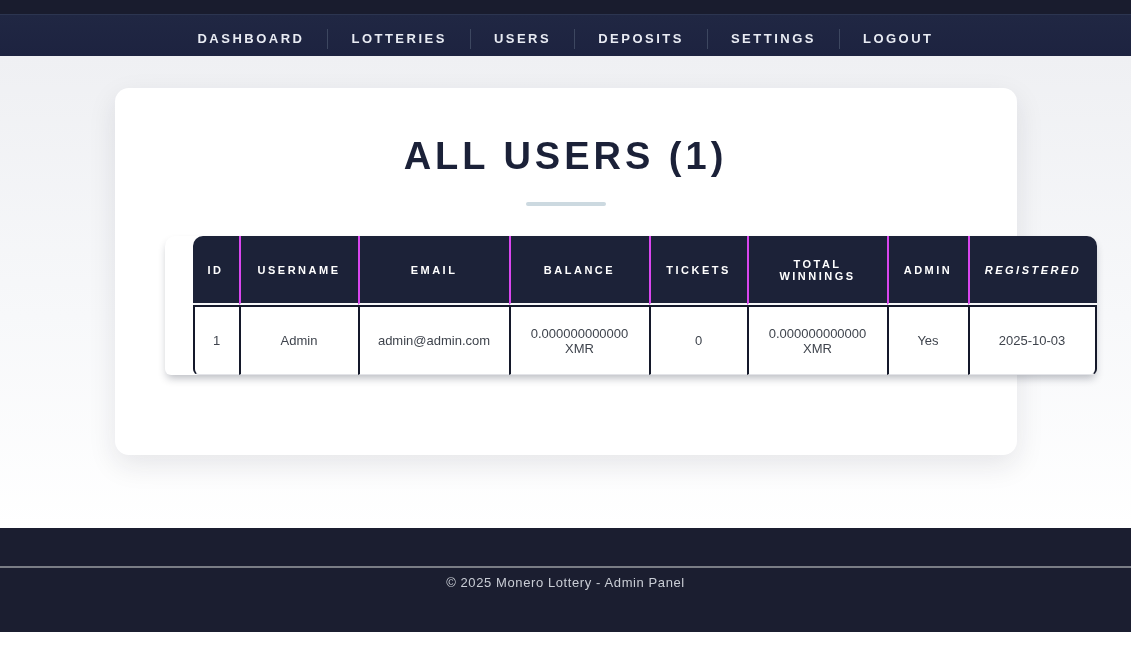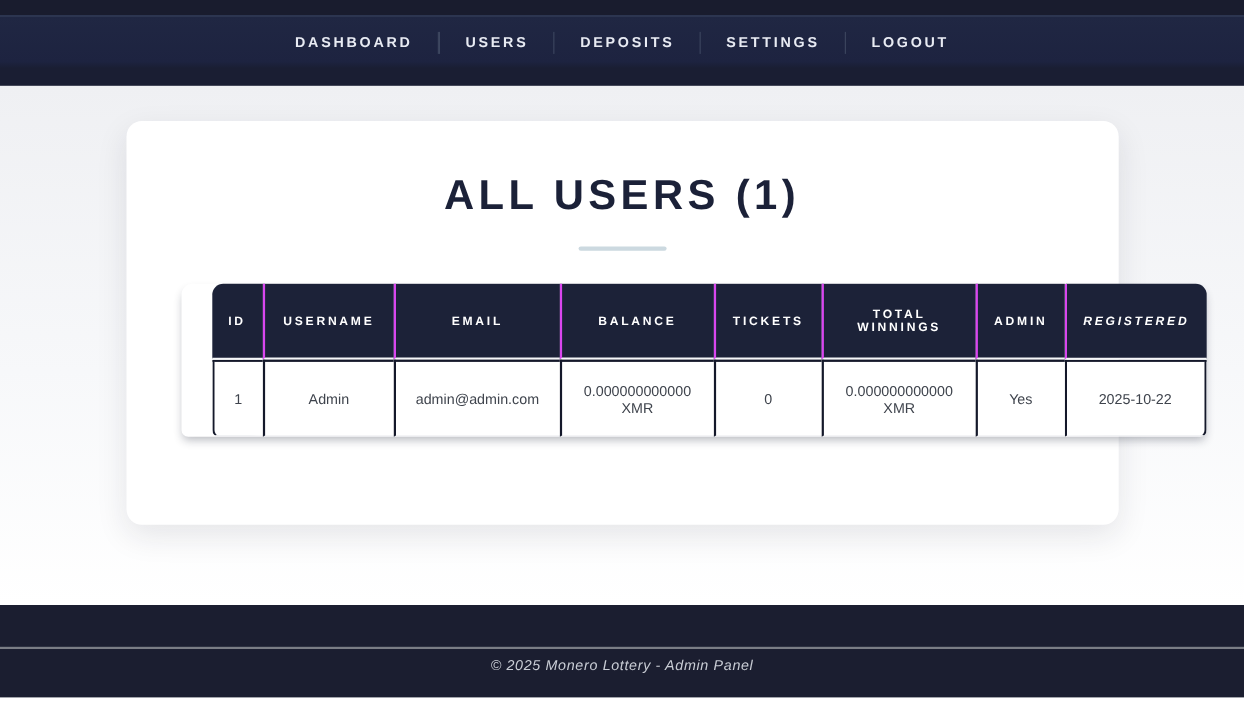--- a/index.html
+++ b/index.html
@@ -8,21 +8,21 @@
     width: 1131px;
     height: 650px;
     overflow: hidden;
     font-family: "Liberation Sans", sans-serif;
     background: #ffffff;
   }
 
   
   .site-header {
     position: relative;
-    height: 78px;
+    height: 56px;
     background: linear-gradient(180deg,
       #191c2e 0px, #191c2e 14px,
       #2c3550 14px, #2c3550 15px,
       #202743 15px, #1d2340 56px,
       #1a1e33 62px, #1a1e33 78px);
   }
   .main-nav {
     position: absolute;
     top: 15px;
     left: 0;
@@ -128,43 +128,43 @@
   .col-username { width: 119px; }
   .col-email { width: 151px; }
   .col-balance { width: 140px; }
   .col-tickets { width: 98px; }
   .col-winnings { width: 140px; }
   .col-admin { width: 81px; }
   .col-registered { width: 129px; }
 
   
   .site-footer {
-    height: 84px;
+    height: 104px;
     background: #1b1e30;
-    font-style: italic;
   }
   .footer-rule {
     height: 40px;
     border-bottom: 2px solid #7a7d85;
   }
   .footer-text {
     margin: 7px 0 0 0;
     text-align: center;
     color: #c9cdd5;
     font-size: 13px;
     letter-spacing: 0.6px;
   }
 </style>
 </head>
 <body>
 
 <header class="site-header">
   <nav class="main-nav">
     <a>DASHBOARD</a>
     <span class="nav-sep"></span>
+    <a>LOTTERIES</a>
     <span class="nav-sep"></span>
     <a>USERS</a>
     <span class="nav-sep"></span>
     <a>DEPOSITS</a>
     <span class="nav-sep"></span>
     <a>SETTINGS</a>
     <span class="nav-sep"></span>
     <a>LOGOUT</a>
   </nav>
 </header>
@@ -199,21 +199,21 @@
       </thead>
       <tbody>
         <tr>
           <td>1</td>
           <td>Admin</td>
           <td>admin@admin.com</td>
           <td>0.000000000000 XMR</td>
           <td>0</td>
           <td>0.000000000000 XMR</td>
           <td>Yes</td>
-          <td>2025-10-22</td>
+          <td>2025-10-03</td>
         </tr>
       </tbody>
     </table>
   </section>
 </main>
 
 <footer class="site-footer">
   <div class="footer-rule"></div>
   <p class="footer-text">© 2025 Monero Lottery - Admin Panel</p>
 </footer>

